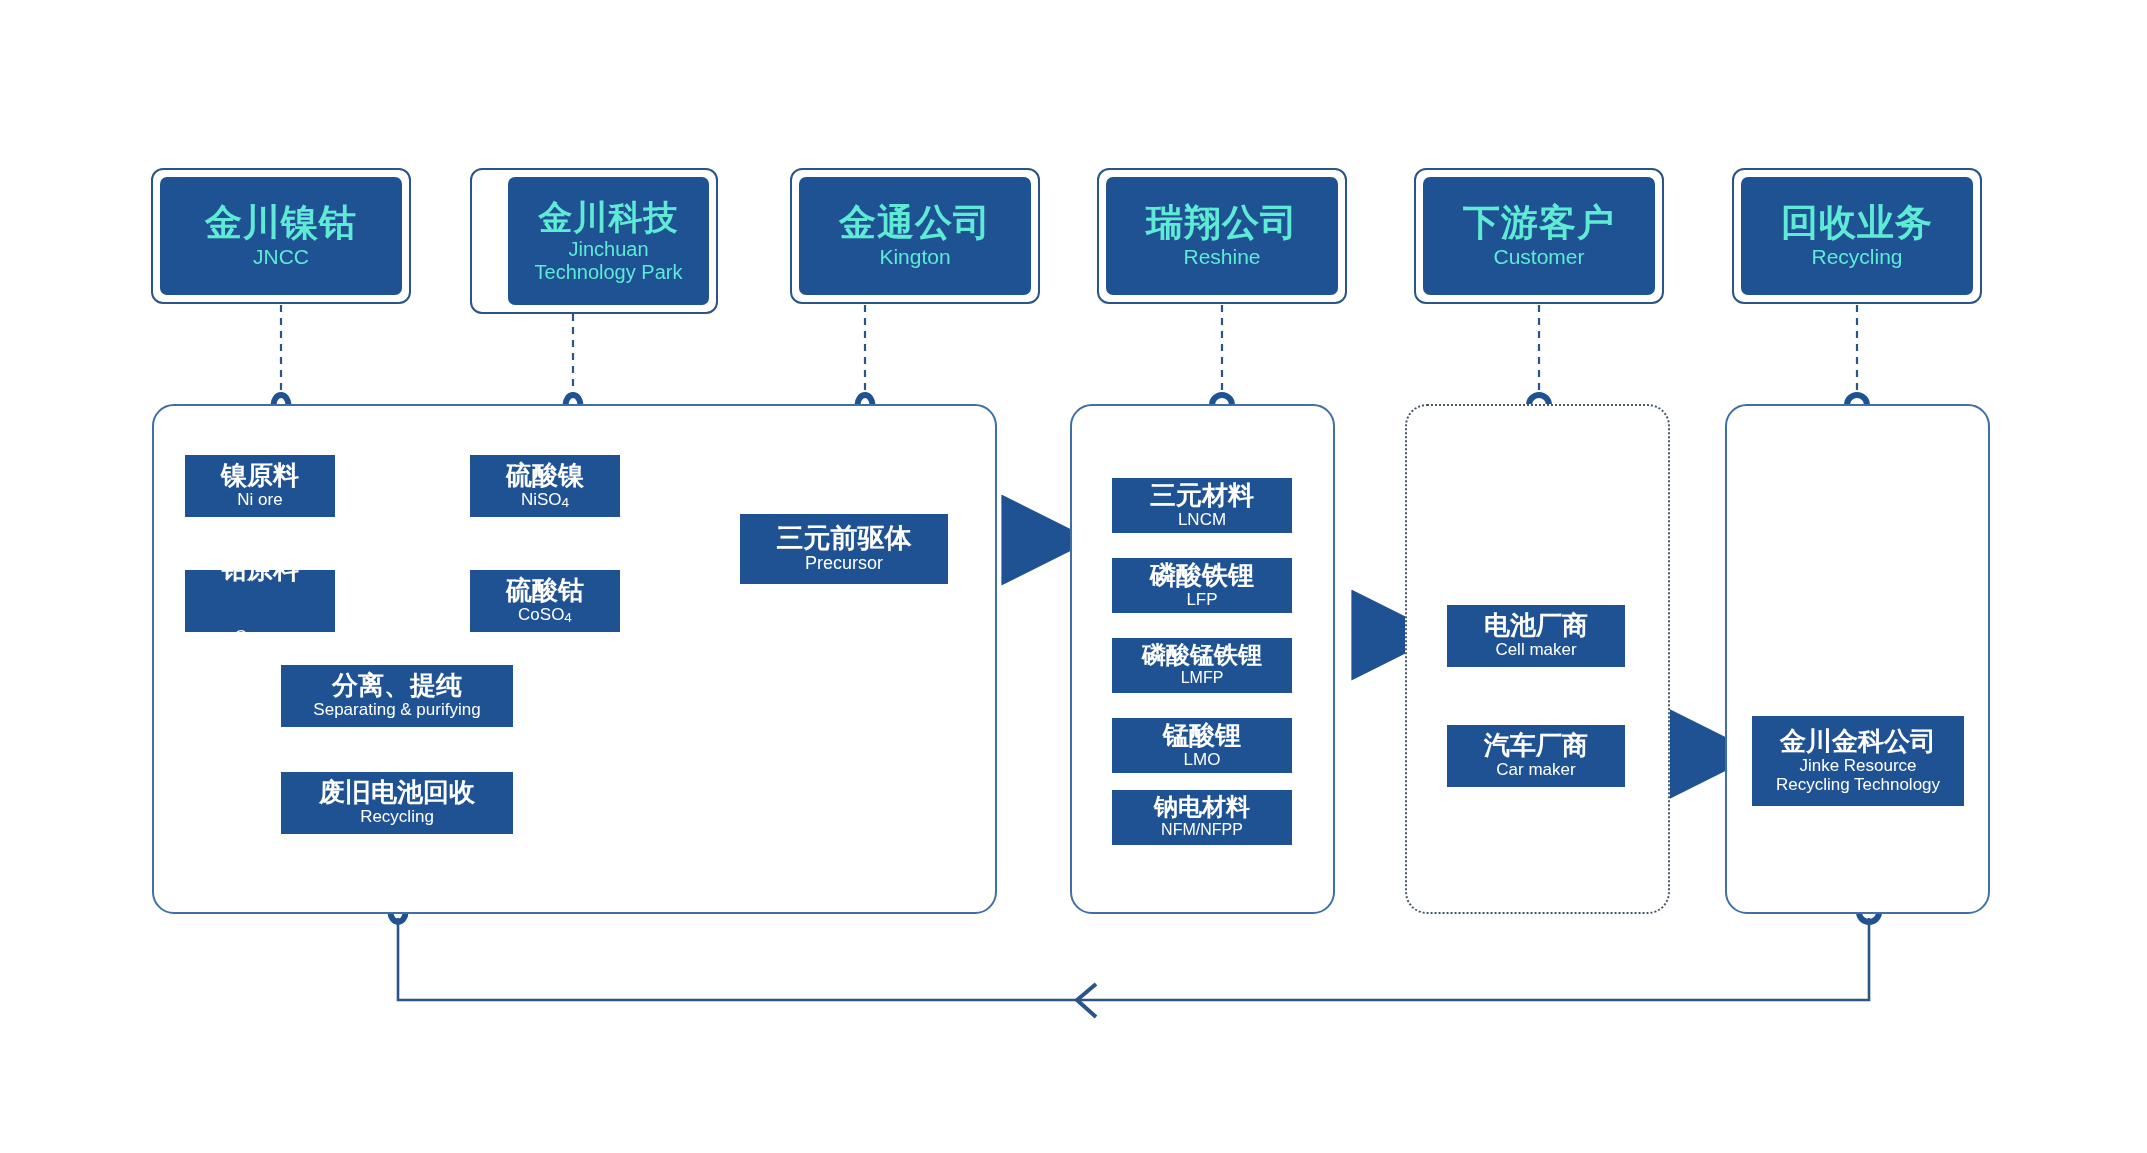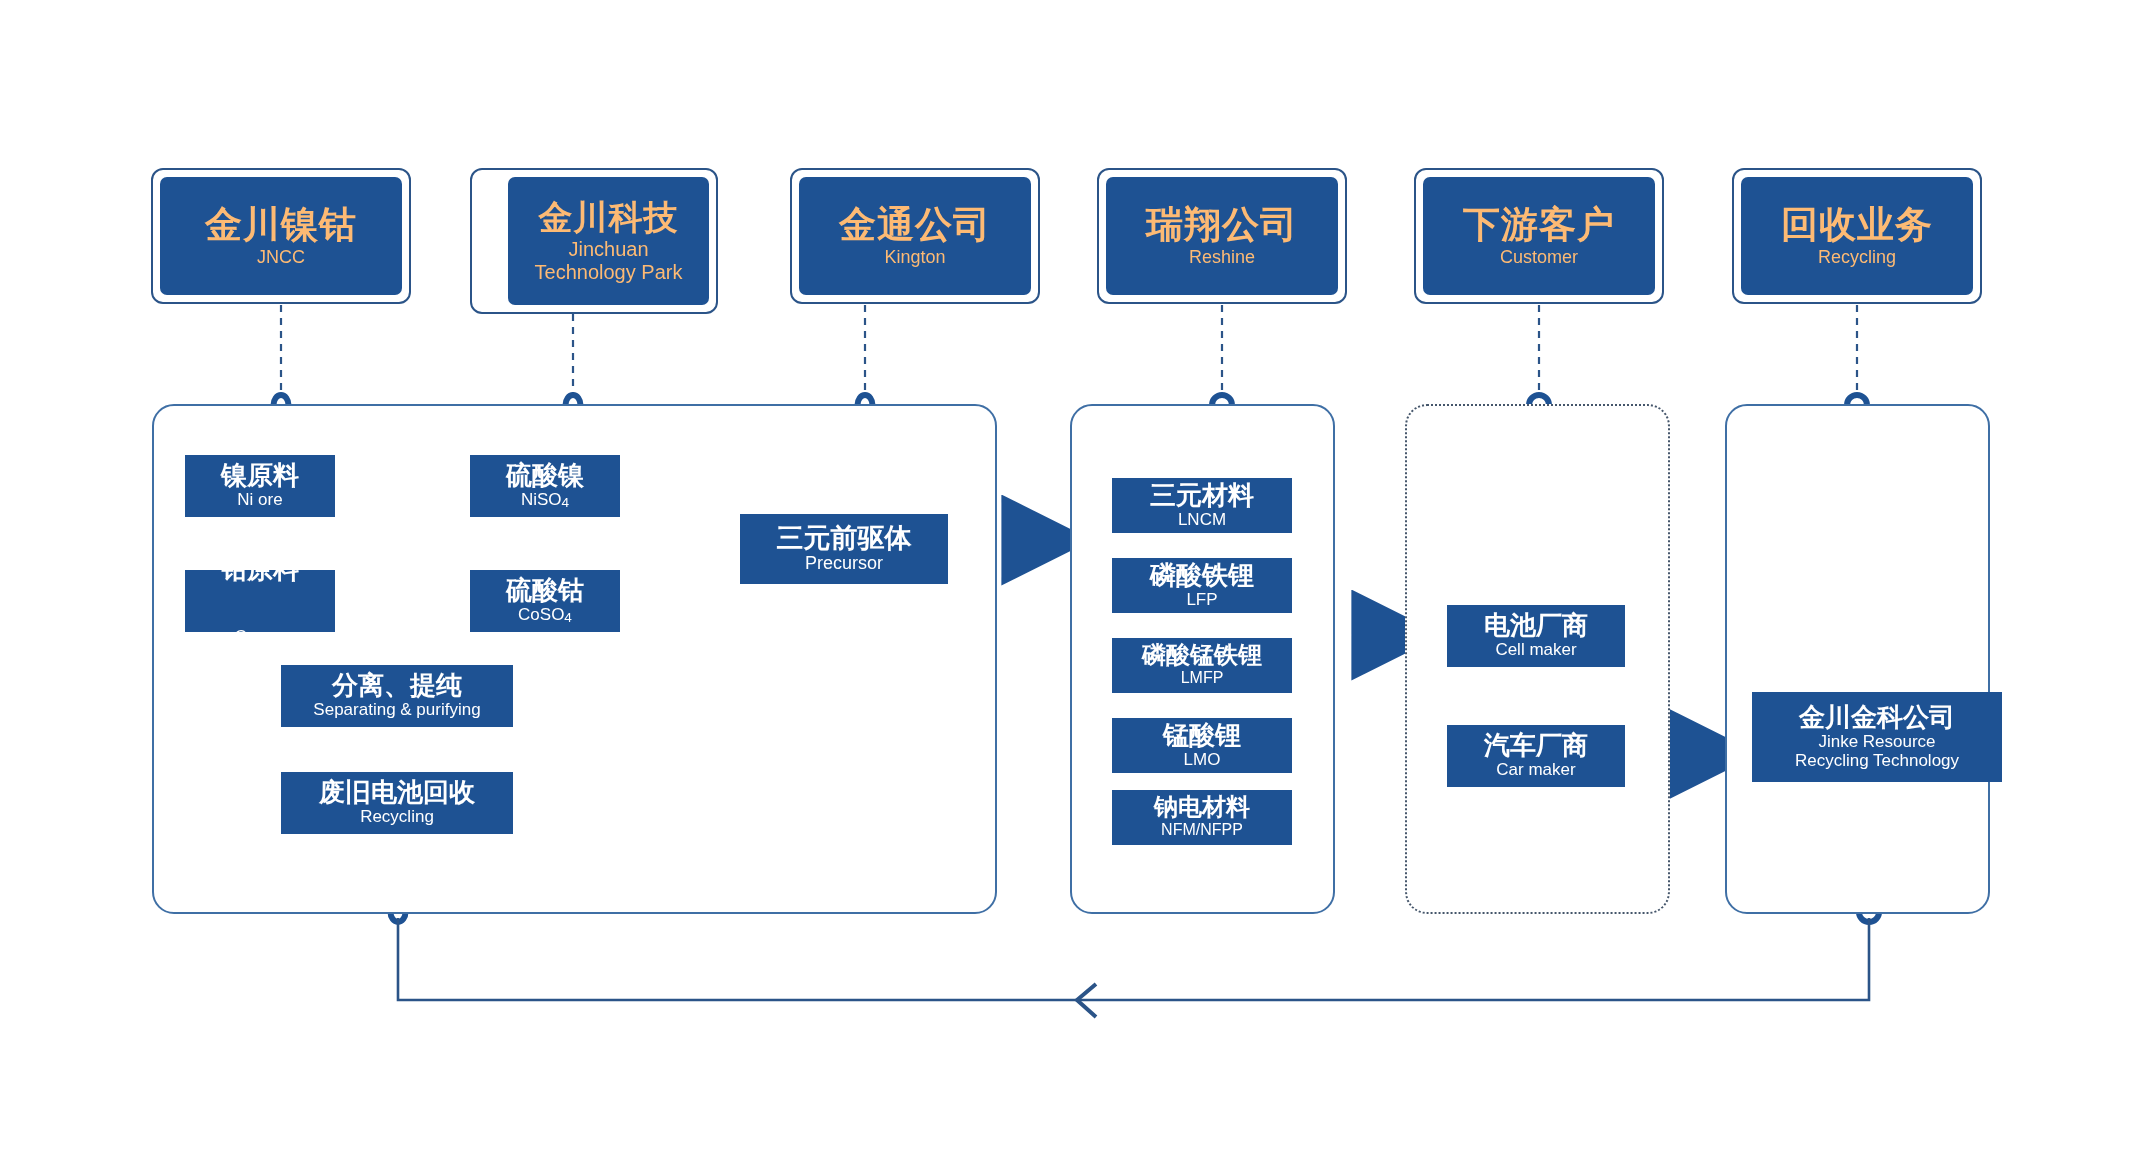--- a/index.html
+++ b/index.html
@@ -40,32 +40,32 @@
   .header-inner {
     width: 100%;
     height: 100%;
     box-sizing: border-box;
     background: #1e5293;
     border-radius: 7px;
     display: flex;
     flex-direction: column;
     align-items: center;
     justify-content: center;
-    color: #fdba74;
+    color: #5eead4;
     text-align: center;
     line-height: 1.06;
   }
   .header-cn {
     font-size: 37px;
     font-weight: 700;
     letter-spacing: 1px;
     white-space: nowrap;
   }
   .header-en {
-    font-size: 18px;
+    font-size: 21px;
     font-weight: 400;
     margin-top: 3px;
     line-height: 1.12;
   }
   .header-card.compact .header-cn { font-size: 34px; }
   .header-card.compact .header-en { font-size: 20px; }
 
   
   .panel {
     position: absolute;
@@ -279,19 +279,19 @@
   <div class="chip" style="left:1447px; top:605px; width:178px; height:62px;">
     <div class="chip-cn">电池厂商</div>
     <div class="chip-en">Cell maker</div>
   </div>
 
   <div class="chip" style="left:1447px; top:725px; width:178px; height:62px;">
     <div class="chip-cn">汽车厂商</div>
     <div class="chip-en">Car maker</div>
   </div>
 
-  <div class="chip multi" style="left:1752px; top:692px; width:250px; height:90px;">
+  <div class="chip multi" style="left:1752px; top:716px; width:212px; height:90px;">
     <div class="chip-cn">金川金科公司</div>
     <div class="chip-en">Jinke Resource</div>
     <div class="chip-en" style="margin-top:0;">Recycling Technology</div>
   </div>
 
 </div>
 
 </body></html>

